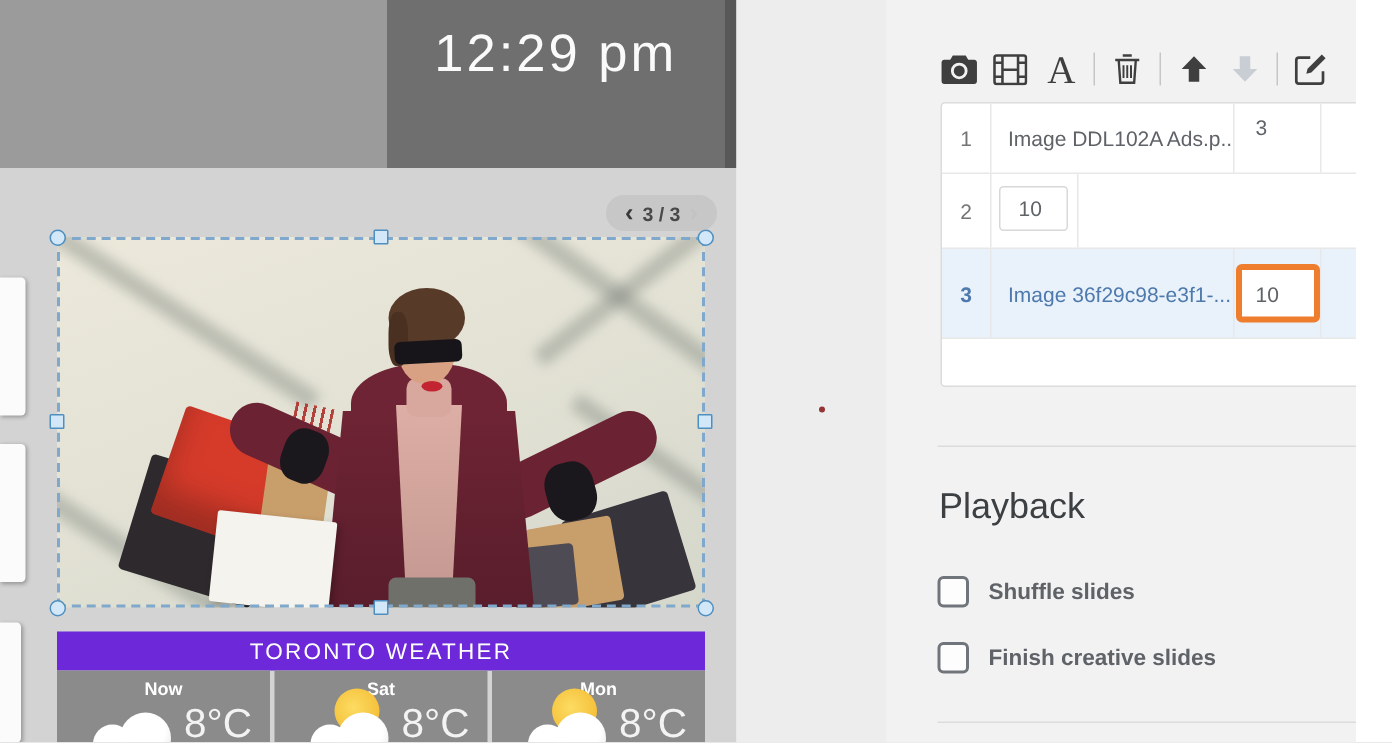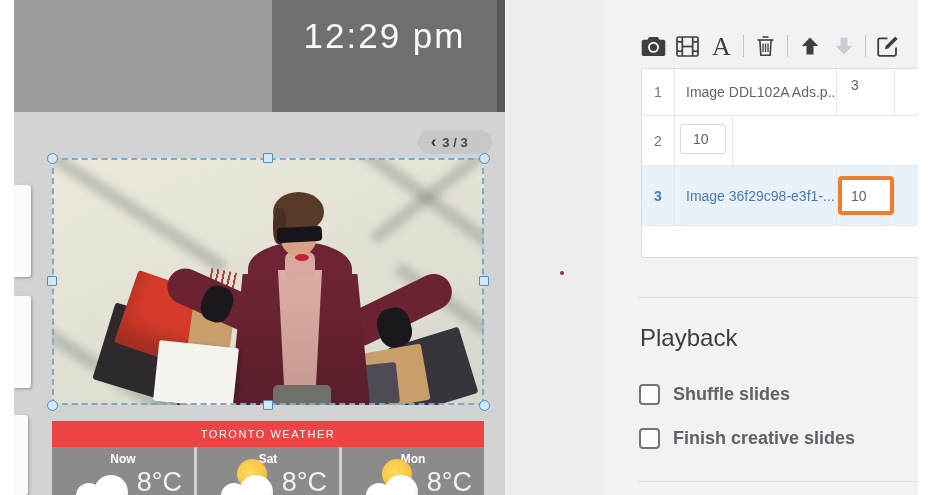--- a/index.html
+++ b/index.html
@@ -1,17 +1,17 @@
 <!DOCTYPE html>
 <html><head>
 <meta charset="utf-8">
 <style>
   * { margin:0; padding:0; box-sizing:border-box; }
   body { font-family:"Liberation Sans", sans-serif; background:#fff; }
-  #stage { position:relative; width:904px; height:495px; overflow:hidden; background:#f2f2f3;margin-left:14px; }
+  #stage { position:relative; width:904px; height:495px; overflow:hidden; background:#f2f2f3; }
 
   
   .preview { position:absolute; left:0; top:0; width:491px; height:495px; background:#d3d3d3; overflow:hidden; }
   .topbar { position:absolute; left:0; top:0; width:491px; height:112px; background:#9b9b9b; }
   .clock { position:absolute; left:258px; top:0; width:225px; height:112px; background:#6f6f6f; text-align:center; padding-top:16px; }
   .clock-edge { position:absolute; left:483px; top:0; width:8px; height:112px; background:#585858; }
   .clock-time { font-size:35px; color:#fafafa; letter-spacing:2px; }
   .clock-date { margin-top:8px; font-size:16px; color:#f0f0f0; letter-spacing:1px; }
 
   .slide-nav { position:absolute; left:404px; top:130px; width:74px; height:24px; display:flex; align-items:center; justify-content:center; gap:6px; background:rgba(185,185,185,.45); border-radius:12px; z-index:6; }
@@ -53,21 +53,21 @@
   .bag-char { left:344px; top:178px; width:74px; height:69px; background:#37343c; transform:rotate(-17deg); border-radius:3px; }
   .bag-gray { left:304px; top:206px; width:42px; height:41px; background:#4e4b54; transform:rotate(-6deg); border-radius:3px; }
 
   
   .hc, .hs { position:absolute; background:#d2e7f8; border:1px solid #4e8fc0; z-index:5; }
   .hc { width:11px; height:11px; border-radius:50%; }
   .hs { width:10px; height:10px; border-radius:1px; }
 
   
   .weather { position:absolute; left:38px; top:421px; width:432px; height:74px; z-index:1; }
-  .weather-header { height:26px; background:#ef4444; color:#fff; font-size:11px; letter-spacing:1.5px; display:flex; align-items:center; justify-content:center; }
+  .weather-header { height:26px; background:#6d28d9; color:#fff; font-size:15px; letter-spacing:1.5px; display:flex; align-items:center; justify-content:center; }
   .weather-cols { display:flex; gap:3px; height:48px; }
   .wcol { flex:1; background:#8b8b8b; position:relative; color:#fff; overflow:visible; }
   .wday { text-align:center; font-size:12px; font-weight:bold; margin-top:5px; }
   .wtemp { position:absolute; right:12px; top:20px; font-size:27px; color:#f3f3f3; }
   .wcloud { position:absolute; left:22px; top:26px; width:56px; height:34px; }
   .wcloud::before { content:""; position:absolute; left:2px; top:10px; width:26px; height:26px; border-radius:50%; background:radial-gradient(circle at 38% 32%,#fff 55%,#d9d9d9); }
   .wcloud::after { content:""; position:absolute; left:20px; top:2px; width:34px; height:34px; border-radius:50%; background:radial-gradient(circle at 38% 32%,#fff 55%,#dedede); }
   .wsun { position:absolute; left:18px; top:-14px; width:30px; height:30px; border-radius:50%; background:radial-gradient(circle at 42% 42%,#fcdc62,#f2b52b); }
 
   
@@ -113,21 +113,21 @@
   .sb-thumb { position:absolute; left:0; top:14px; width:10px; height:146px; background:#a8a8a8; cursor:grab; }
 
   .hr1 { position:absolute; left:625px; top:297px; width:303px; height:1px; background:#dcdcdc; }
   .hr2 { position:absolute; left:625px; top:481px; width:303px; height:1px; background:#dcdcdc; }
 
   .playback-title { position:absolute; left:626px; top:324px; font-size:24px; color:#3c4043; }
   .opt { position:absolute; display:flex; align-items:center; gap:13px; }
   .opt1 { left:625px; top:384px; }
   .opt2 { left:625px; top:428px; }
   .cbox { width:21px; height:21px; border:2px solid #70757b; border-radius:4px; background:#fdfdfd; cursor:pointer; }
-  .olabel { font-size:18px; font-weight:bold; color:#5f6368; }
+  .olabel { font-size:15px; font-weight:bold; color:#5f6368; }
 </style>
 </head>
 <body>
 
 <div id="stage">
 
   <div class="preview">
     <div class="topbar"></div>
     <div class="clock">
       <div class="clock-time">12:29 pm</div>

